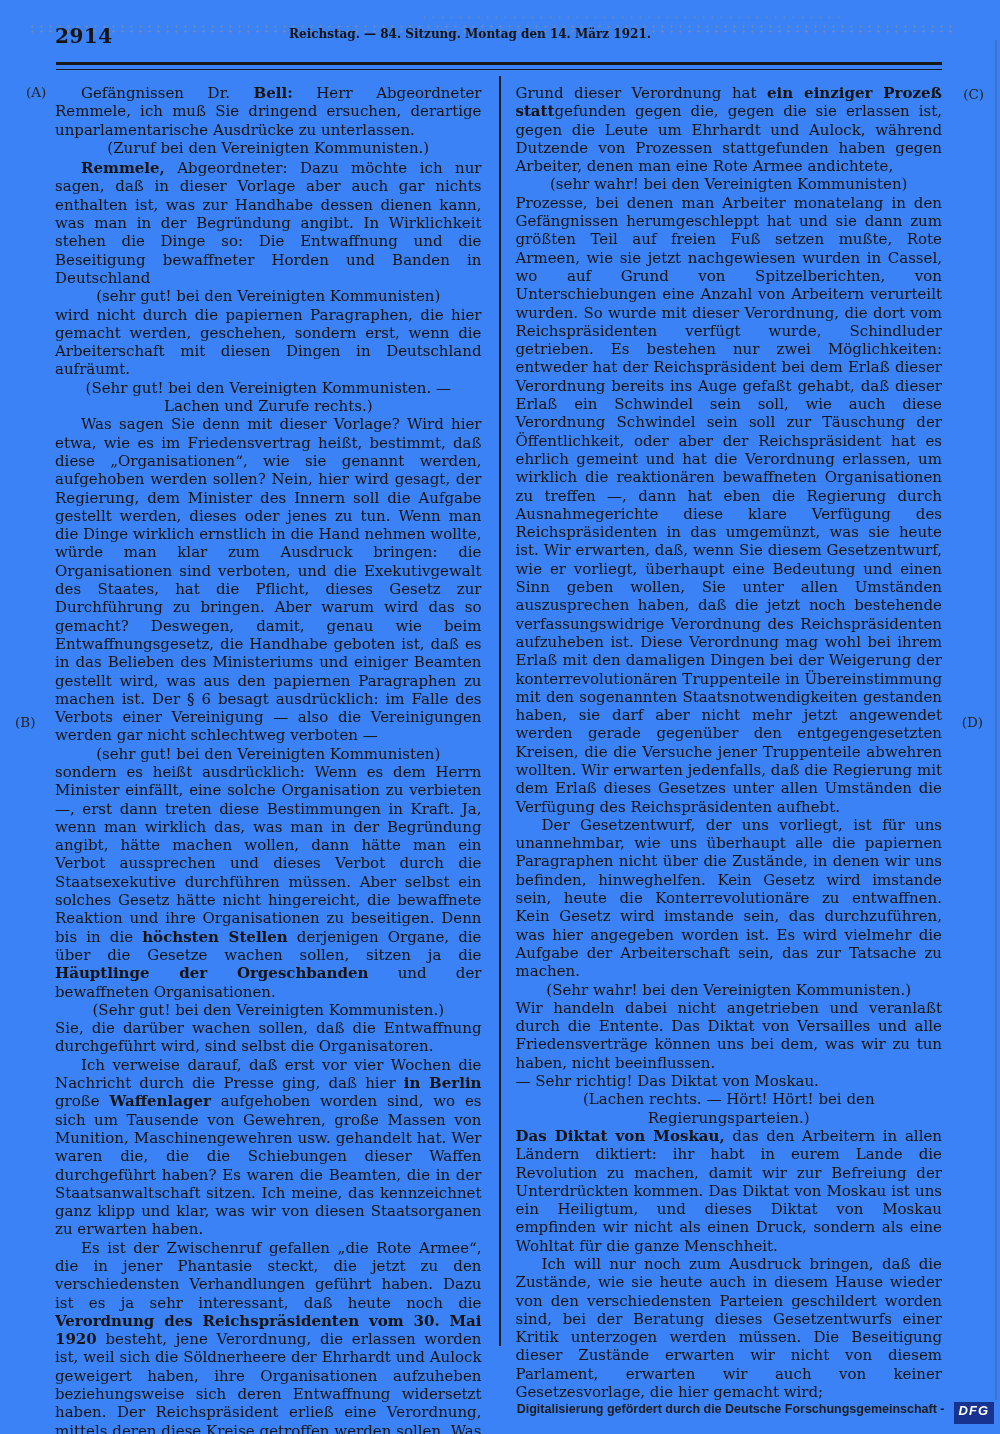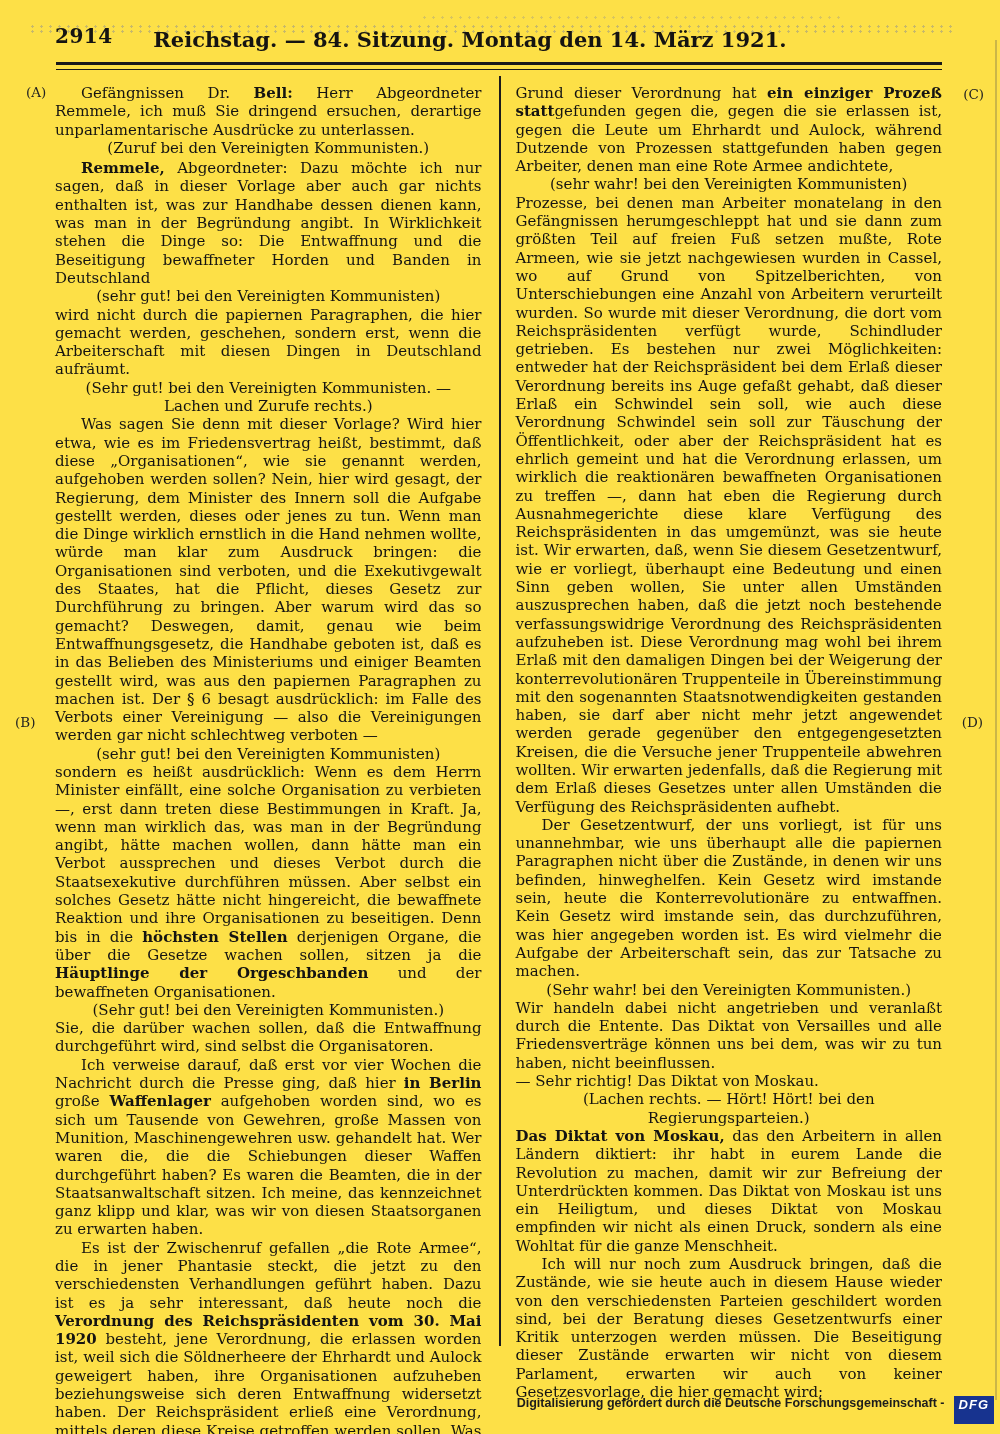--- a/index.html
+++ b/index.html
@@ -4,31 +4,31 @@
 <style>
   html,body{margin:0;padding:0;}
   body{
     width:1000px;height:1434px;
     background:#ffffff;
     font-family:"DejaVu Serif", serif;
     color:#151412;
     position:relative;
     overflow:hidden;
   }
-  .page{position:absolute;inset:0;background:#fde047;}
+  .page{position:absolute;inset:0;background:#3b82f6;}
   
   .noise{position:absolute;opacity:.5;
     background-image:radial-gradient(circle,#8f8f8f 1px,transparent 1.3px);
     background-size:9px 5px;}
   .noise-1{top:24px;left:28px;width:930px;height:9px;}
   .noise-2{top:15px;left:420px;width:420px;height:6px;opacity:.35;}
   .scan-edge{position:absolute;right:3px;top:40px;bottom:34px;width:2px;background:#4a4a4a;opacity:.28;}
   
   .pagenum{position:absolute;left:55px;top:24px;font-size:20px;font-weight:bold;letter-spacing:.5px;}
-  .title{position:absolute;left:0;right:60px;top:27px;text-align:center;font-weight:bold;font-size:21px;}
+  .title{position:absolute;left:0;right:60px;top:27px;text-align:center;font-weight:bold;font-size:12px;}
   .rule{position:absolute;left:56px;right:58px;top:62px;height:4px;
     border-top:3px solid #191919;border-bottom:1.5px solid #191919;}
   
   .marker{position:absolute;font-size:13.5px;color:#222;}
   .marker-a{left:26px;top:84px;}
   .marker-b{left:15px;top:714px;}
   .marker-c{right:16px;top:86px;}
   .marker-d{right:17px;top:714px;}
   
   .columns{position:absolute;top:84px;left:55px;right:58px;display:flex;gap:34px;}
@@ -36,21 +36,21 @@
   .col p{margin:0;}
   .col p.indent{text-indent:26px;}
   .col p.gap{margin-top:2px;}
   .col p.stage{text-align:center;text-indent:0;padding:0 18px;}
   .b{font-weight:bold;}
   .col-divider{position:absolute;left:499px;top:76px;width:2px;height:1270px;background:#1c1c1c;}
   
   .footer{position:absolute;right:6px;bottom:10px;display:flex;gap:9px;
     font-family:"Liberation Sans", sans-serif;font-size:12.5px;font-weight:bold;color:#1c1c1c;}
   .dfg{background:#17338f;color:#ffffff;font-style:italic;font-weight:bold;
-    font-size:13px;padding:1px 5px 12px;letter-spacing:1px;}
+    font-size:13px;padding:1px 5px 6px;letter-spacing:1px;}
 </style>
 </head>
 <body>
 
 <div class="page">
 
   <div class="noise noise-1"></div>
   <div class="noise noise-2"></div>
   <div class="scan-edge"></div>
 

